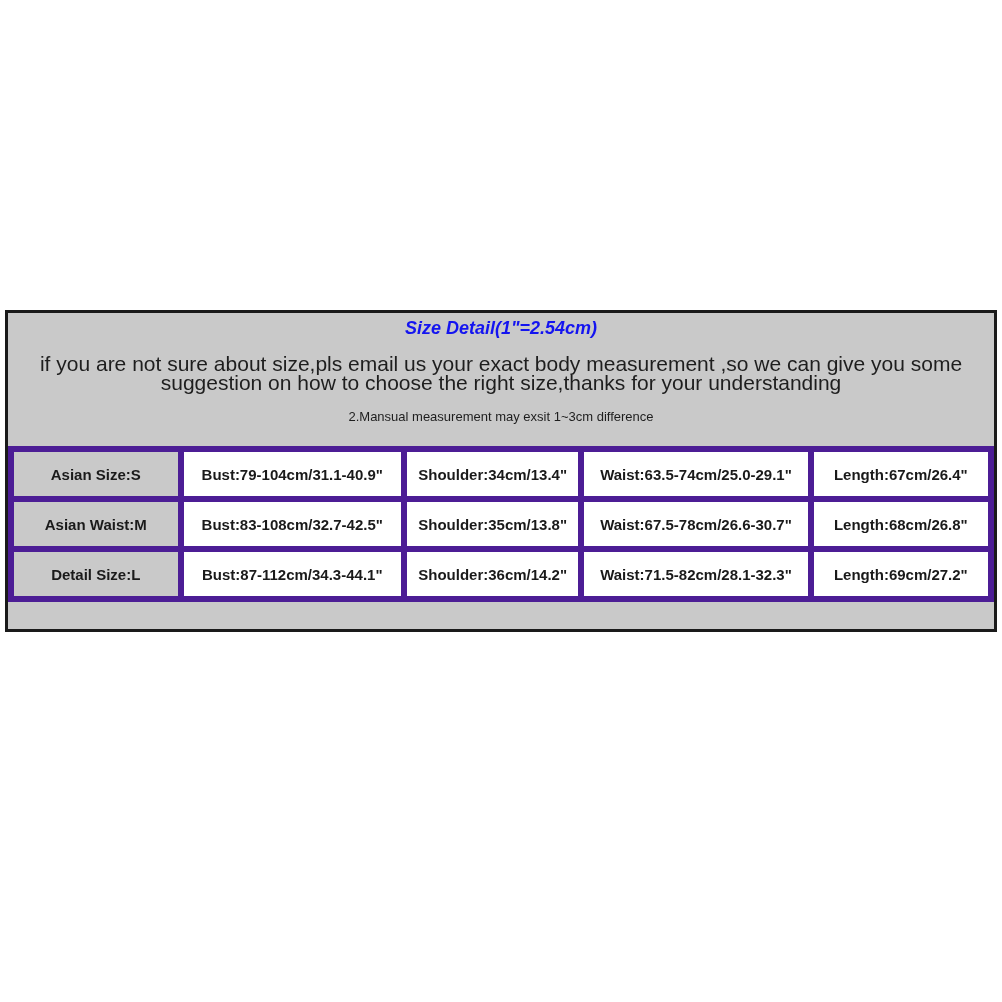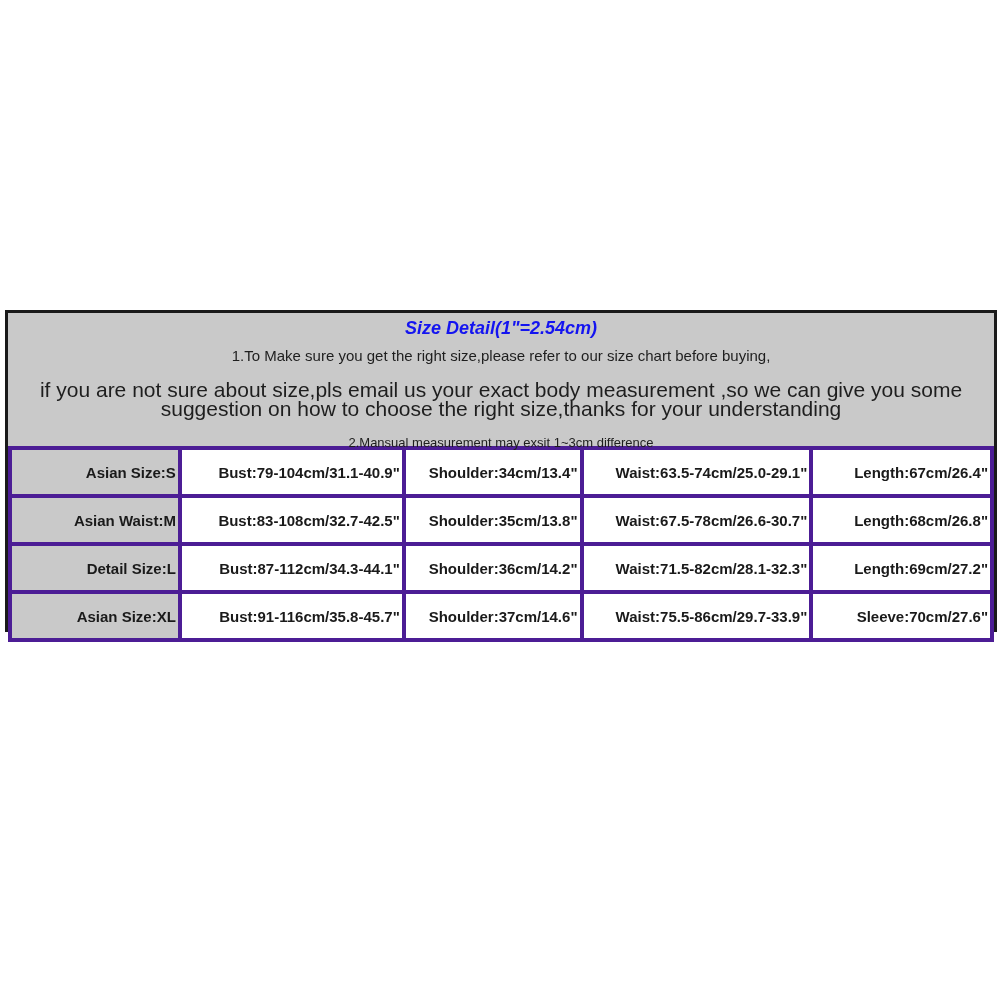--- a/index.html
+++ b/index.html
@@ -54,23 +54,23 @@
     font-size: 13px;
     line-height: 18px;
     margin-top: 16px;
   }
   table.size-table {
     width: 100%;
     border-collapse: collapse;
     table-layout: fixed;
   }
   table.size-table td {
-    border: 4px solid #4c1d95;
+    border: 6px solid #4c1d95;
     height: 44px;
-    text-align: right;
+    text-align: center;
     vertical-align: middle;
     font-size: 15px;
     font-weight: bold;
     color: #1a1a1a;
     background: #ffffff;
     padding: 0 2px;
     overflow: hidden;
     white-space: nowrap;
   }
   table.size-table td.size-col {
@@ -78,21 +78,20 @@
   }
 </style>
 </head>
 <body>
 
 <div class="canvas">
   <div class="panel">
 
     <div class="intro">
       <div class="title">Size Detail(1"=2.54cm)</div>
-      <div class="note1">1.To Make sure you get the right size,please refer to our size chart before buying,</div>
       <div class="note2">if you are not sure about size,pls email us your exact body measurement ,so we can give you some suggestion on how to choose the right size,thanks for your understanding</div>
       <div class="note3">2.Mansual measurement may exsit 1~3cm difference</div>
     </div>
 
     <table class="size-table">
       <colgroup>
         <col style="width:17.3%">
         <col style="width:22.8%">
         <col style="width:18.1%">
         <col style="width:23.4%">
@@ -113,24 +112,17 @@
           <td>Waist:67.5-78cm/26.6-30.7"</td>
           <td>Length:68cm/26.8"</td>
         </tr>
         <tr>
           <td class="size-col">Detail Size:L</td>
           <td>Bust:87-112cm/34.3-44.1"</td>
           <td>Shoulder:36cm/14.2"</td>
           <td>Waist:71.5-82cm/28.1-32.3"</td>
           <td>Length:69cm/27.2"</td>
         </tr>
-        <tr>
-          <td class="size-col">Asian Size:XL</td>
-          <td>Bust:91-116cm/35.8-45.7"</td>
-          <td>Shoulder:37cm/14.6"</td>
-          <td>Waist:75.5-86cm/29.7-33.9"</td>
-          <td>Sleeve:70cm/27.6"</td>
-        </tr>
       </tbody>
     </table>
 
   </div>
 </div>
 
 </body></html>

